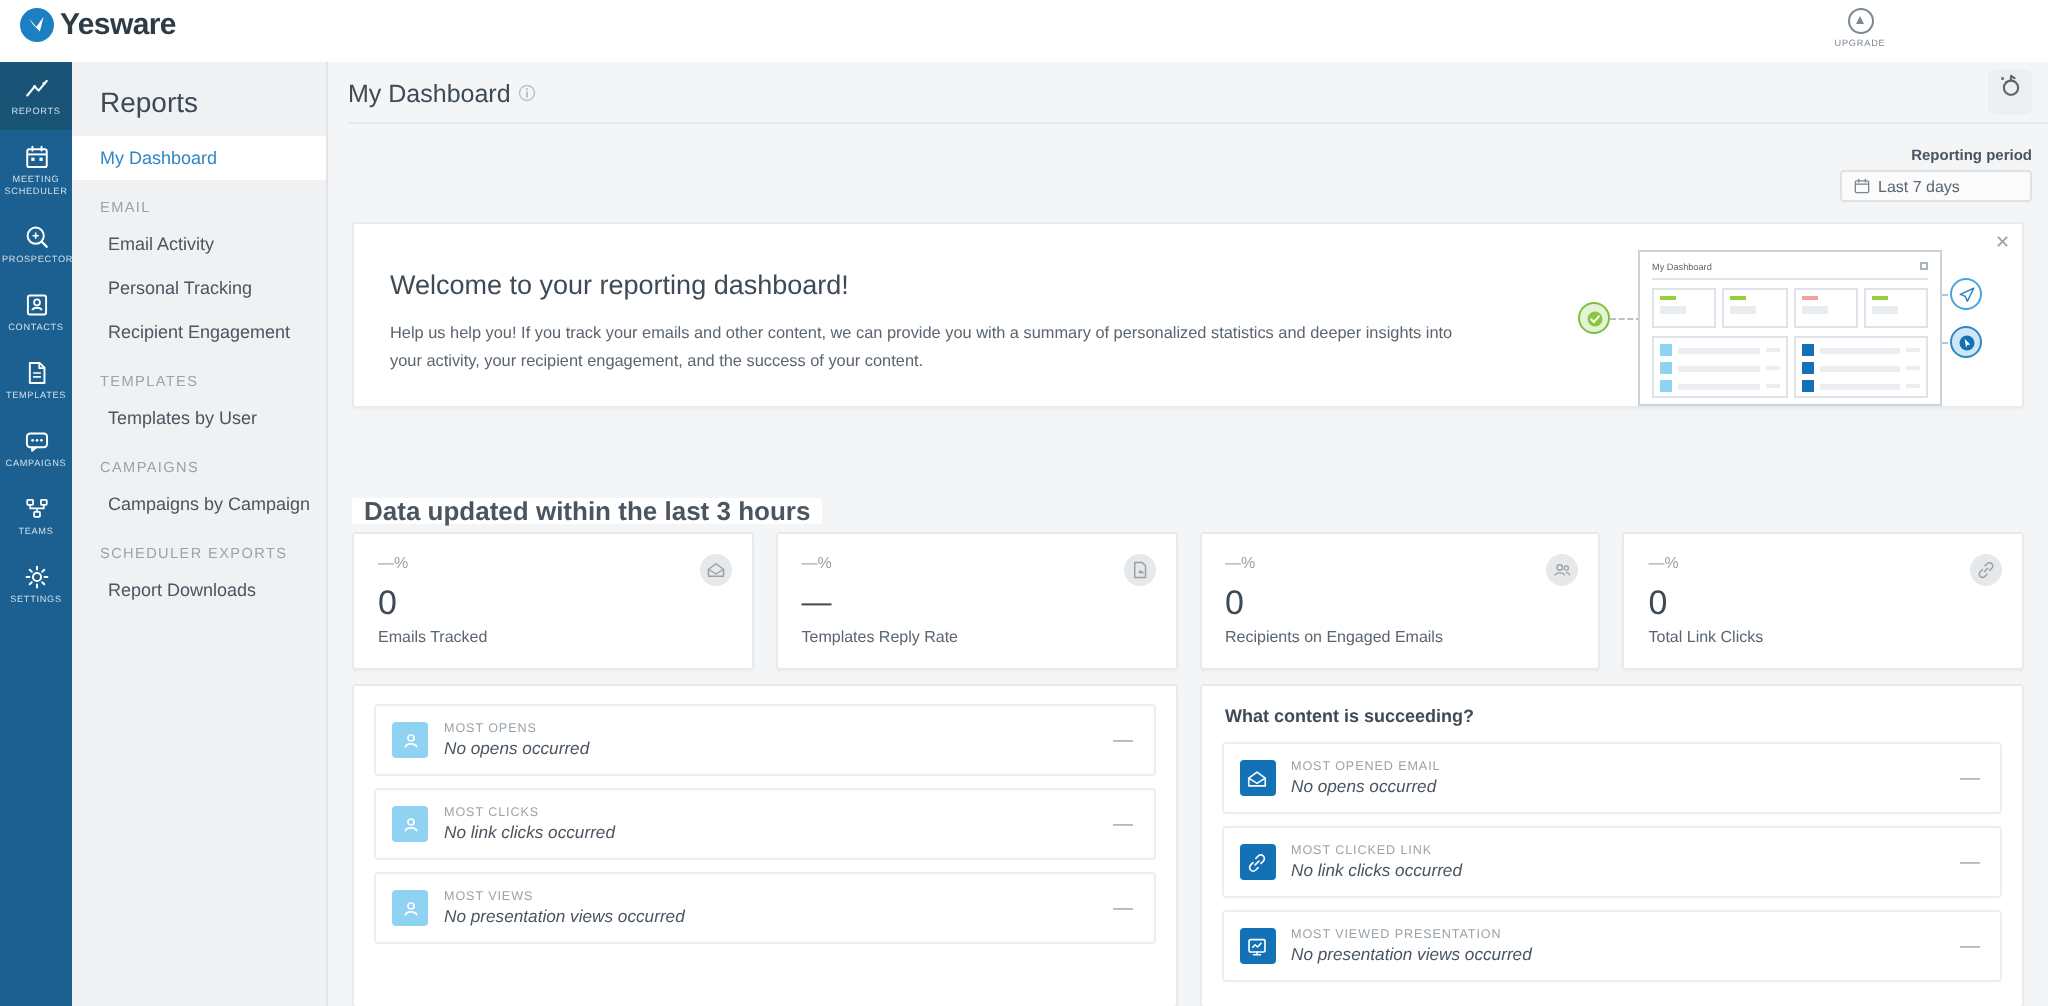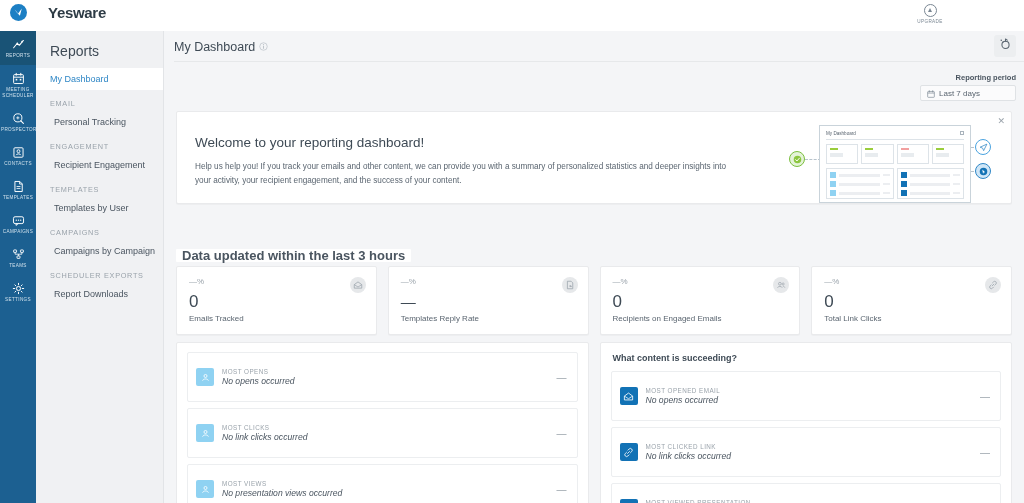--- a/index.html
+++ b/index.html
@@ -9,21 +9,21 @@
     background: #f4f5f7;
     overflow: hidden;
   }
 
   
   .topbar {
     position: absolute; top: 0; left: 0; width: 1024px; height: 31px;
     background: #ffffff; z-index: 30;
     border-bottom: 1px solid #ffffff;
   }
-  .logo { position: absolute; left: 10px; top: 4px; display: flex; align-items: flex-start; gap: 21px; }
+  .logo { position: absolute; left: 10px; top: 4px; display: flex; align-items: flex-start; gap: 3px; }
   .logo-mark { width: 17px; height: 17px; }
   .logo-text { font-size: 15px; font-weight: 700; color: #2d3b45; letter-spacing: -0.3px; }
 
   .upgrade {
     position: absolute; left: 910px; top: 4px;
     width: 40px; text-align: center; cursor: pointer;
   }
   .upgrade-ring {
     width: 13px; height: 13px; border: 1px solid #7a8793; border-radius: 50%;
     margin: 0 auto 2px; position: relative;
@@ -159,21 +159,21 @@
   .panel {
     flex: 1; background: #fff; border: 1px solid #e9eaec; border-radius: 2px;
     padding: 9px 10px 12px;
     box-shadow: 0 1px 1px rgba(0,0,0,.03);
   }
   .panel-h {
     font-size: 9px; font-weight: 700; color: #3e4a55; margin: 1px 0 8px 2px;
     display: flex; align-items: center; gap: 4px;
   }
   .row {
-    height: 50px; border: 1px solid #eceef0; border-radius: 2px; margin-bottom: 6px;
+    height: 36px; border: 1px solid #eceef0; border-radius: 2px; margin-bottom: 6px;
     display: flex; align-items: center; padding: 0 8px; cursor: pointer;
   }
   .row:last-child { margin-bottom: 0; }
   .row-ico {
     width: 18px; height: 18px; border-radius: 2px; flex: 0 0 18px;
     display: flex; align-items: center; justify-content: center; margin-right: 8px;
   }
   .row-ico.light { background: #8fd2f2; }
   .row-ico.dark { background: #1272b5; }
   .row-txt { flex: 1; }
@@ -285,22 +285,22 @@
       </div>
       <div class="rail-label">SETTINGS</div>
     </div>
   </div>
 
 <div class="nav">
   <div class="nav-title">Reports</div>
   <div id="nav-list">
       <div class="nav-link selected">My Dashboard</div>
       <div class="nav-group">EMAIL</div>
+      <div class="nav-link">Email Activity</div>
       <div class="nav-link">Personal Tracking</div>
-      <div class="nav-group">ENGAGEMENT</div>
       <div class="nav-link">Recipient Engagement</div>
       <div class="nav-group">TEMPLATES</div>
       <div class="nav-link">Templates by User</div>
       <div class="nav-group">CAMPAIGNS</div>
       <div class="nav-link">Campaigns by Campaign</div>
       <div class="nav-group">SCHEDULER EXPORTS</div>
       <div class="nav-link">Report Downloads</div>
     </div>
 </div>
 

